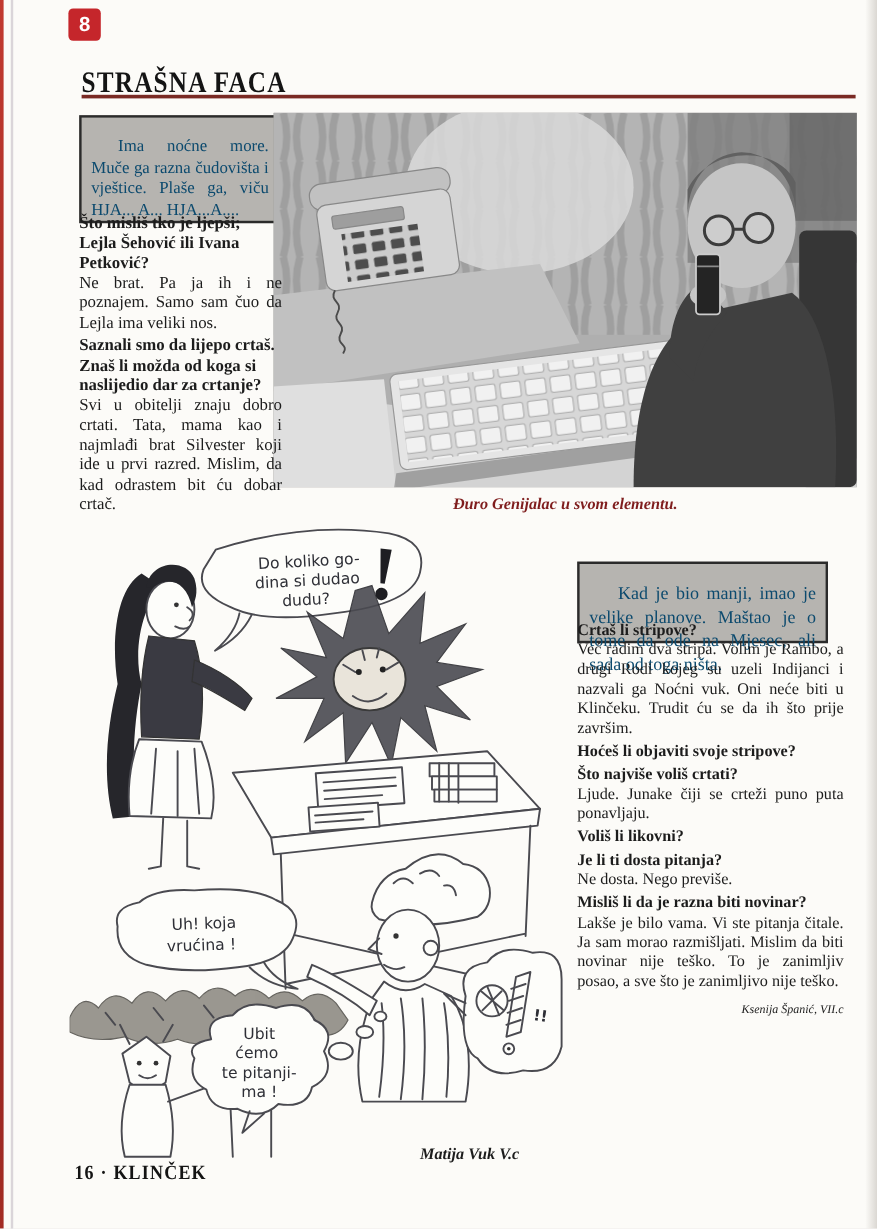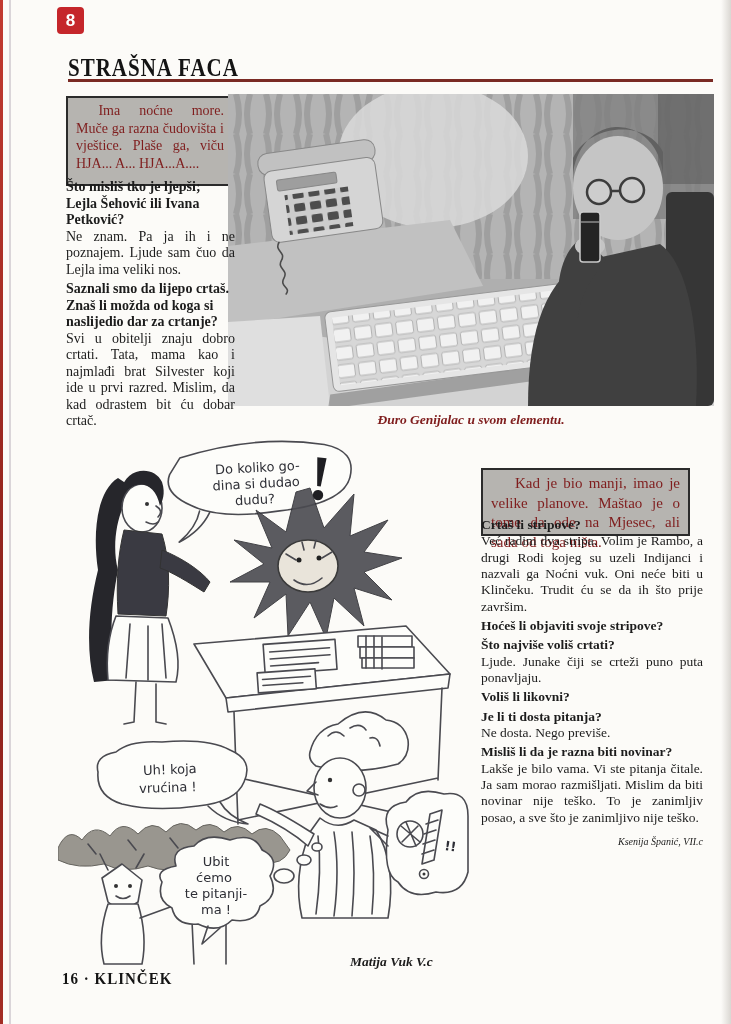--- a/index.html
+++ b/index.html
@@ -12,22 +12,22 @@
   .edge-right{right:0;top:0;width:10px;height:100%;background:linear-gradient(to left,#dad7d2,rgba(218,215,210,0));}
   
   .badge{left:57px;top:7px;width:27px;height:27px;border-radius:4px;background:#c5262b;
          color:#fff;font-family:"Liberation Sans",sans-serif;font-weight:bold;font-size:17px;
          display:flex;align-items:center;justify-content:center;}
   
   .kicker{left:68px;top:54px;font-weight:bold;font-size:21px;letter-spacing:1px;
           transform:scaleY(1.18);transform-origin:left top;color:#141414;}
   .rule{left:68px;top:79px;width:645px;height:3px;background:#7a2a24;}
   
-  .gbox{background:#b6b4b0;border:2px solid #2b2b2b;box-sizing:border-box;padding:4px 8px;
-        text-align:justify;color:#7f1d1d;}
+  .gbox{background:#b6b4b0;border:2px solid #2b2b2b;box-sizing:border-box;padding:16px 8px;
+        text-align:justify;color:#0c4a6e;}
   .gbox p{margin:0;text-indent:1.6em;}
   .gbox1{left:66px;top:96px;width:168px;height:90px;font-size:14px;line-height:1.25;}
   .gbox2{left:481px;top:438px;width:209px;height:68px;font-size:15px;line-height:1.3;margin-top:30px;}
   
   .col{line-height:1.18;}
   .col p{margin:0;}
   .col p.q{font-weight:bold;margin-top:3px;}
   .col p.a{text-align:justify;}
   .col-left{left:66px;top:176px;width:169px;font-size:14px;}
   .col-right{left:481px;top:514px;width:222px;font-size:13.5px;line-height:1.21;}
@@ -122,21 +122,21 @@
           <rect x="352" y="118" width="20" height="50" rx="3" fill="#23221f" stroke="#cfcdc8" stroke-width="1.5"></rect>
           <line x1="353" y1="128" x2="371" y2="128" stroke="#8e8c86" stroke-width="1.5"></line>
         </g>
       </g>
     </svg>
   </div>
   <div class="abs photo-caption">Đuro Genijalac u svom elementu.</div>
 
   <div class="abs col col-left">
     <p class="q">Što misliš tko je ljepši; Lejla Šehović ili Ivana Petković?</p>
-    <p class="a">Ne znam. Pa ja ih i ne poznajem. Ljude sam čuo da Lejla ima veliki nos.</p>
+    <p class="a">Ne brat. Pa ja ih i ne poznajem. Samo sam čuo da Lejla ima veliki nos.</p>
     <p class="q">Saznali smo da lijepo crtaš. Znaš li možda od koga si naslijedio dar za crtanje?</p>
     <p class="a">Svi u obitelji znaju dobro crtati. Tata, mama kao i najmlađi brat Silvester koji ide u prvi razred. Mislim, da kad odrastem bit ću dobar crtač.</p>
   </div>
 
   <div class="abs gbox gbox2">
     <p>Kad je bio manji, imao je velike planove. Maštao je o tome da ode na Mjesec, ali sada od toga ništa.</p>
   </div>
 
   <div class="abs col col-right">
     <p class="q">Crtaš li stripove?</p>

